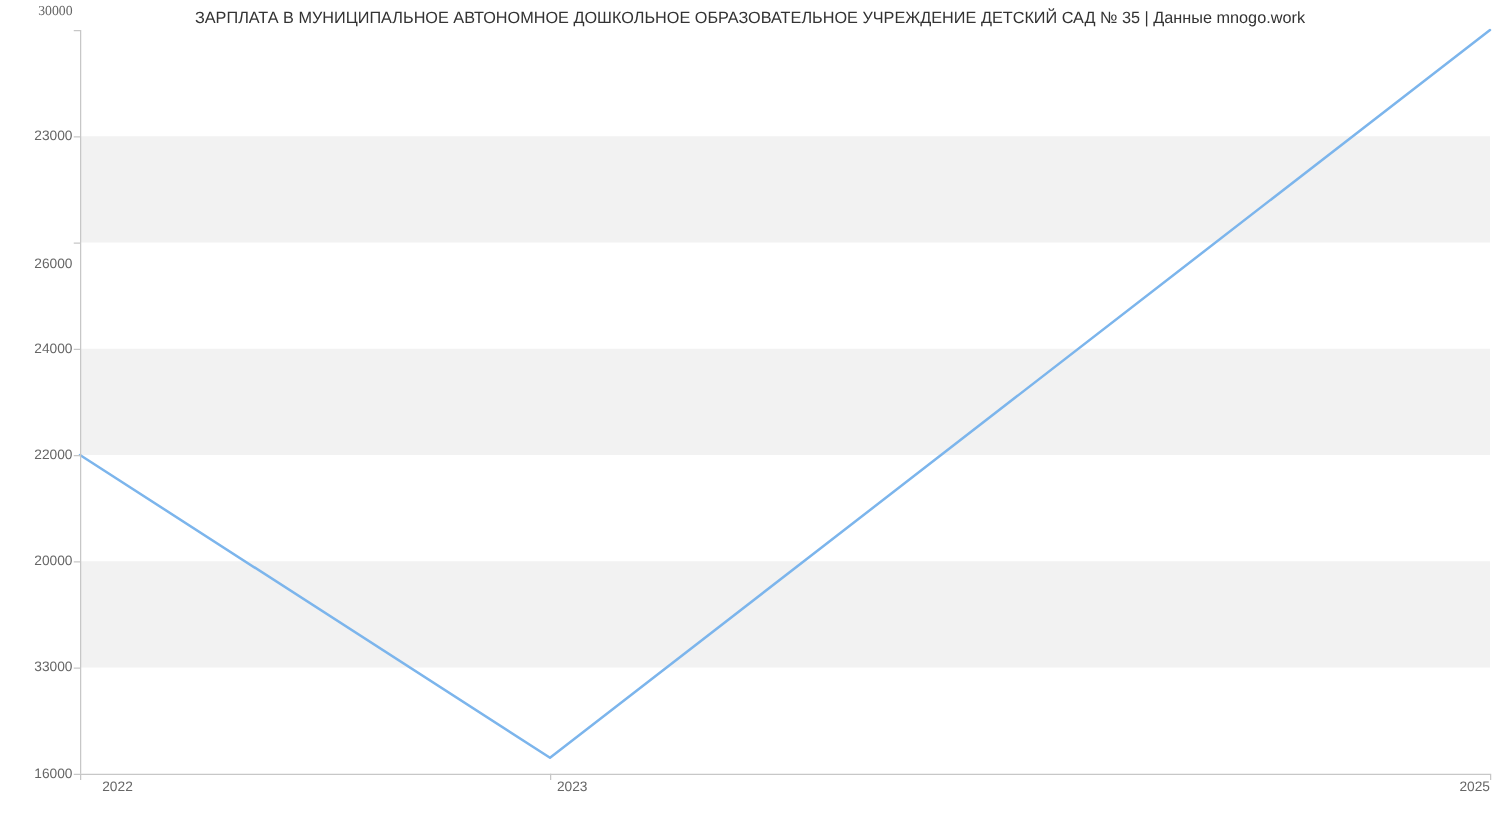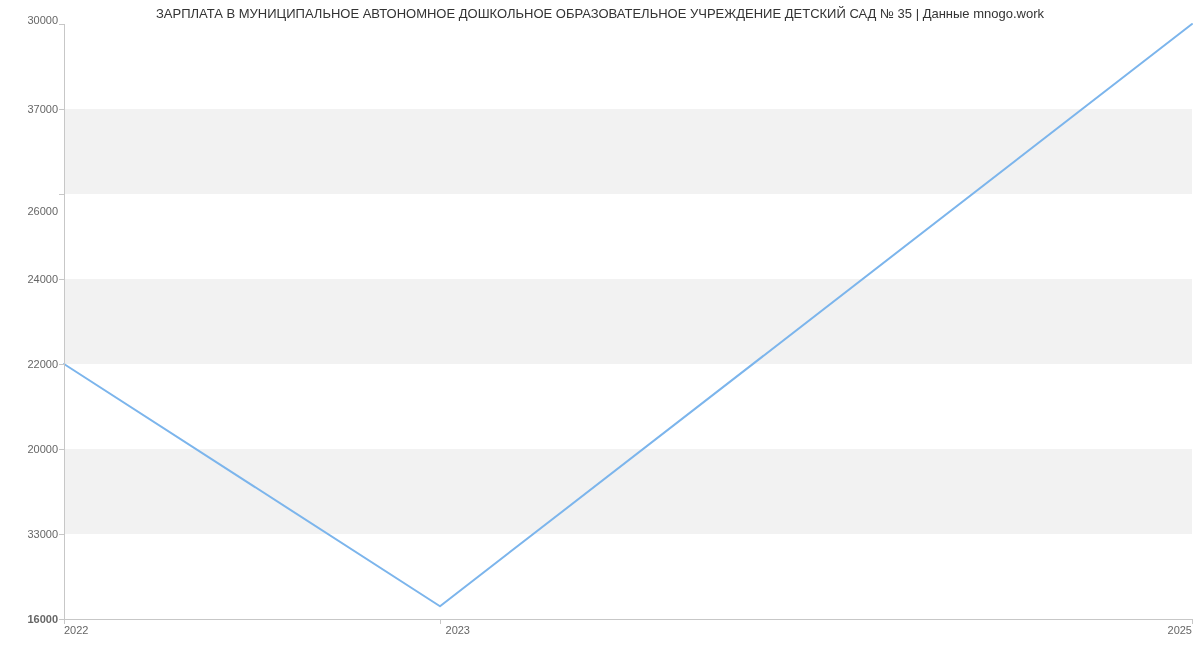--- a/index.html
+++ b/index.html
@@ -88,38 +88,38 @@
     <svg class="line">
       <polyline id="series-poly" fill="none" stroke-width="2" stroke-linejoin="round" stroke-linecap="round" points="0,340 376,582.25 1128,0" stroke="#7cb5ec"></polyline>
     </svg>
   </div>
 
   <div class="axis-line" style="left:64px; top:24px; width:1px; height:595px;"></div>
 
   <div class="axis-line" style="left:64px; top:619px; width:1128px; height:1px;"></div>
 
   <div id="ylabels">
-      <div class="y-tick-label" style="top: 619px; font-weight: bold;">16000</div>
+      <div class="y-tick-label" style="top: 619px;">16000</div>
       <div class="axis-line" style="left: 59px; top: 619px; width: 5px; height: 1px;"></div>
       <div class="y-tick-label" style="top: 534px;">33000</div>
       <div class="axis-line" style="left: 59px; top: 534px; width: 5px; height: 1px;"></div>
       <div class="y-tick-label" style="top: 449px;">20000</div>
       <div class="axis-line" style="left: 59px; top: 449px; width: 5px; height: 1px;"></div>
       <div class="y-tick-label" style="top: 364px;">22000</div>
       <div class="axis-line" style="left: 59px; top: 364px; width: 5px; height: 1px;"></div>
       <div class="y-tick-label" style="top: 279px;">24000</div>
       <div class="axis-line" style="left: 59px; top: 279px; width: 5px; height: 1px;"></div>
       <div class="y-tick-label" style="top: 211px;">26000</div>
       <div class="axis-line" style="left: 59px; top: 194px; width: 5px; height: 1px;"></div>
-      <div class="y-tick-label" style="top: 109px;">37000</div>
+      <div class="y-tick-label" style="top: 109px;">23000</div>
       <div class="axis-line" style="left: 59px; top: 109px; width: 5px; height: 1px;"></div>
-      <div class="y-tick-label" style="top: 20px;">30000</div>
+      <div class="y-tick-label" style="top: 9px; font-family: Liberation Serif, serif;">30000</div>
       <div class="axis-line" style="left: 59px; top: 24px; width: 5px; height: 1px;"></div>
     </div>
   <div id="xlabels">
-      <div class="x-tick-label left" style="left: 64px;">2022</div>
+      <div class="x-tick-label left" style="left: 64px; text-align: center;">2022</div>
       <div class="axis-line" style="left: 64px; top: 619px; width: 1px; height: 5px;"></div>
       <div class="x-tick-label" style="left: 440px;">2023</div>
       <div class="axis-line" style="left: 440px; top: 619px; width: 1px; height: 5px;"></div>
       <div class="x-tick-label right" style="left: 1192px;">2025</div>
       <div class="axis-line" style="left: 1192px; top: 619px; width: 1px; height: 5px;"></div>
     </div>
 </div>
 
 </body></html>

